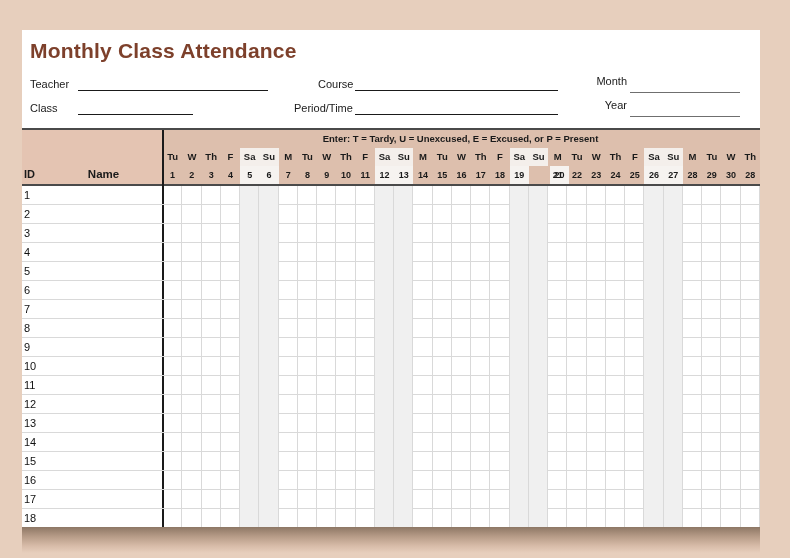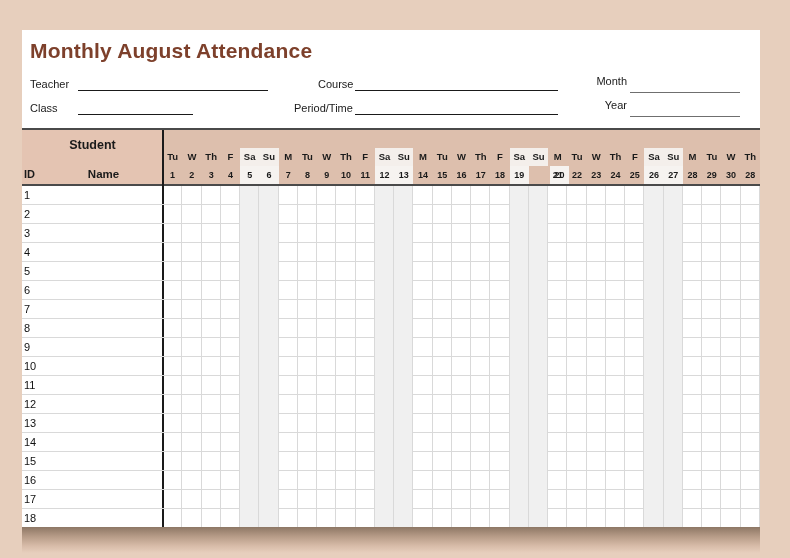--- a/index.html
+++ b/index.html
@@ -240,21 +240,21 @@
 </style>
 </head>
 <body>
 
 <div id="page">
 
   <div id="sheet">
 
     <div class="hdr">
 
-      <div class="title">Monthly August Attendance</div>
+      <div class="title">Monthly Class Attendance</div>
 
       <div class="fld" style="left:8px; top:48px;">Teacher</div>
       <div class="fld-line" style="left:56px; top:60px; width:190px;"></div>
 
       <div class="fld" style="left:8px; top:72px;">Class</div>
       <div class="fld-line" style="left:56px; top:84px; width:115px;"></div>
 
       <div class="fld" style="left:296px; top:48px;">Course</div>
       <div class="fld-line" style="left:333px; top:60px; width:203px;"></div>
 
@@ -265,26 +265,26 @@
       <div class="mo-line" style="left:608px; top:62px; width:110px;"></div>
 
       <div class="mo-label" style="left:560px; top:69px; width:45px;">Year</div>
       <div class="mo-line" style="left:608px; top:86px; width:110px;"></div>
     </div>
 
     <div id="tbl">
       <div class="band-top-rule"></div>
 
       <div class="student-hdr">
-        <div class="student-word">Student</div>
         <div class="id-word">ID</div>
         <div class="name-word">Name</div>
       </div>
 
       <div class="days-hdr">
+        <div class="legend">Enter: T = Tardy,  U = Unexcused,  E = Excused,  or P = Present</div>
         <div class="dowrow" id="dowrow">
             <div class="dcell" style="left: 0px; width: 19.2581px;">Tu</div>
             <div class="dcell" style="left: 19.2581px; width: 19.2581px;">W</div>
             <div class="dcell" style="left: 38.5161px; width: 19.2581px;">Th</div>
             <div class="dcell" style="left: 57.7742px; width: 19.2581px;">F</div>
             <div class="dcell we" style="left: 77.0323px; width: 19.2581px;">Sa</div>
             <div class="dcell we" style="left: 96.2903px; width: 19.2581px;">Su</div>
             <div class="dcell" style="left: 115.548px; width: 19.2581px;">M</div>
             <div class="dcell" style="left: 134.806px; width: 19.2581px;">Tu</div>
             <div class="dcell" style="left: 154.065px; width: 19.2581px;">W</div>

